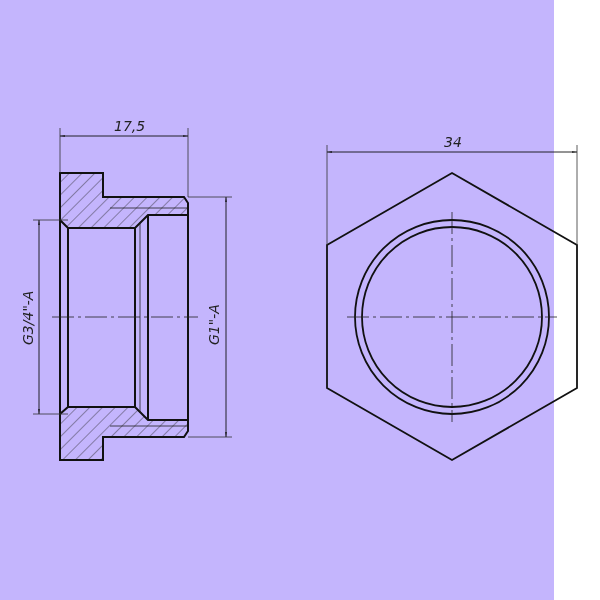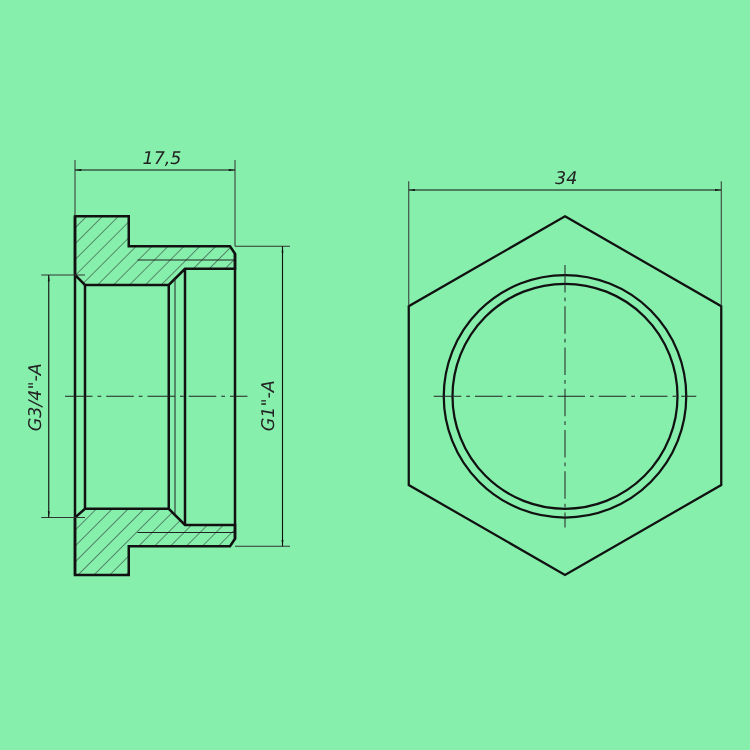--- a/index.html
+++ b/index.html
@@ -1,16 +1,16 @@
 <!DOCTYPE html>
 <html><head>
 <meta charset="utf-8">
 <style>
   html,body{margin:0;padding:0;background:#fff;}
-  #canvas{position:relative;width:600px;height:600px;background:#86efac;}
+  #canvas{position:relative;width:554px;height:600px;background:#c4b5fd;}
   svg{position:absolute;left:0;top:0;}
   .lbl{font-family:"DejaVu Sans",sans-serif;font-style:italic;font-size:14px;fill:#222;}
 </style>
 </head>
 <body>
 
 <div id="canvas">
 <svg width="600" height="600" viewBox="0 0 600 600">
   <defs>
     <pattern id="hatch" patternUnits="userSpaceOnUse" width="9" height="9" patternTransform="rotate(45)">

